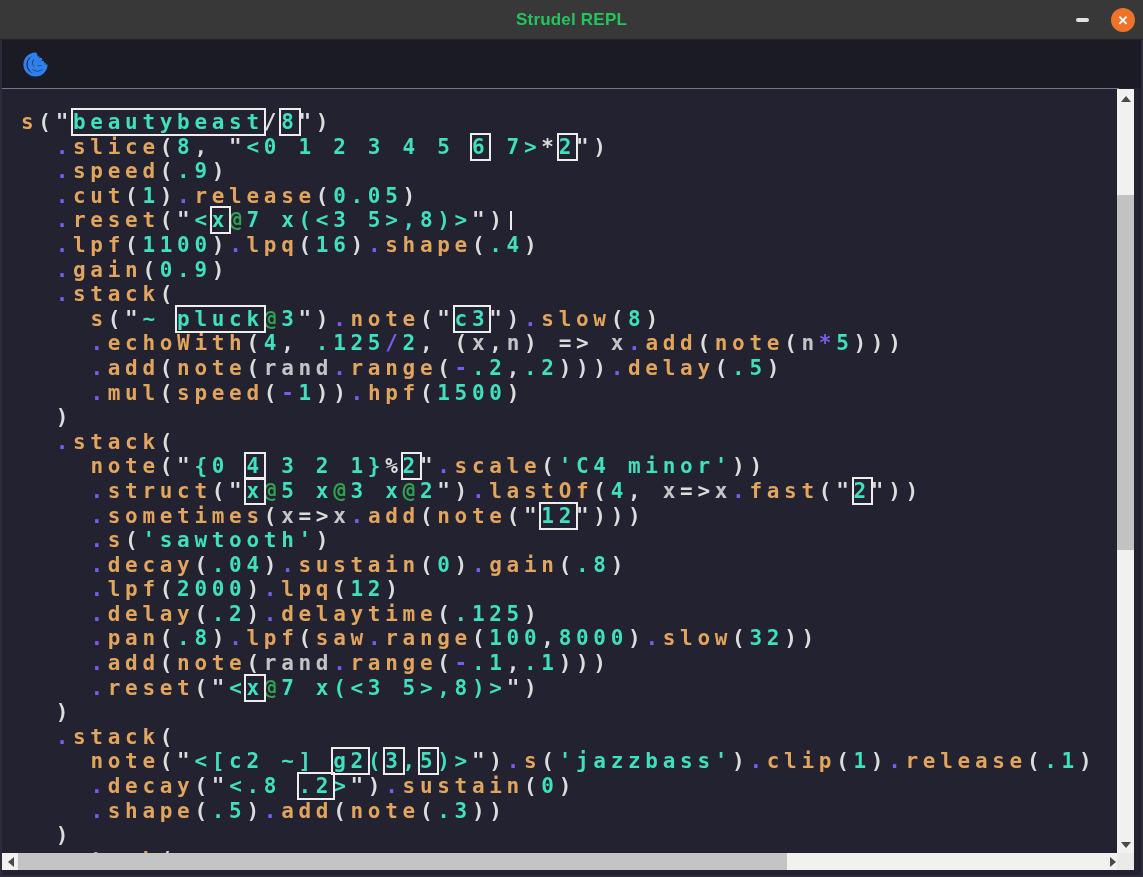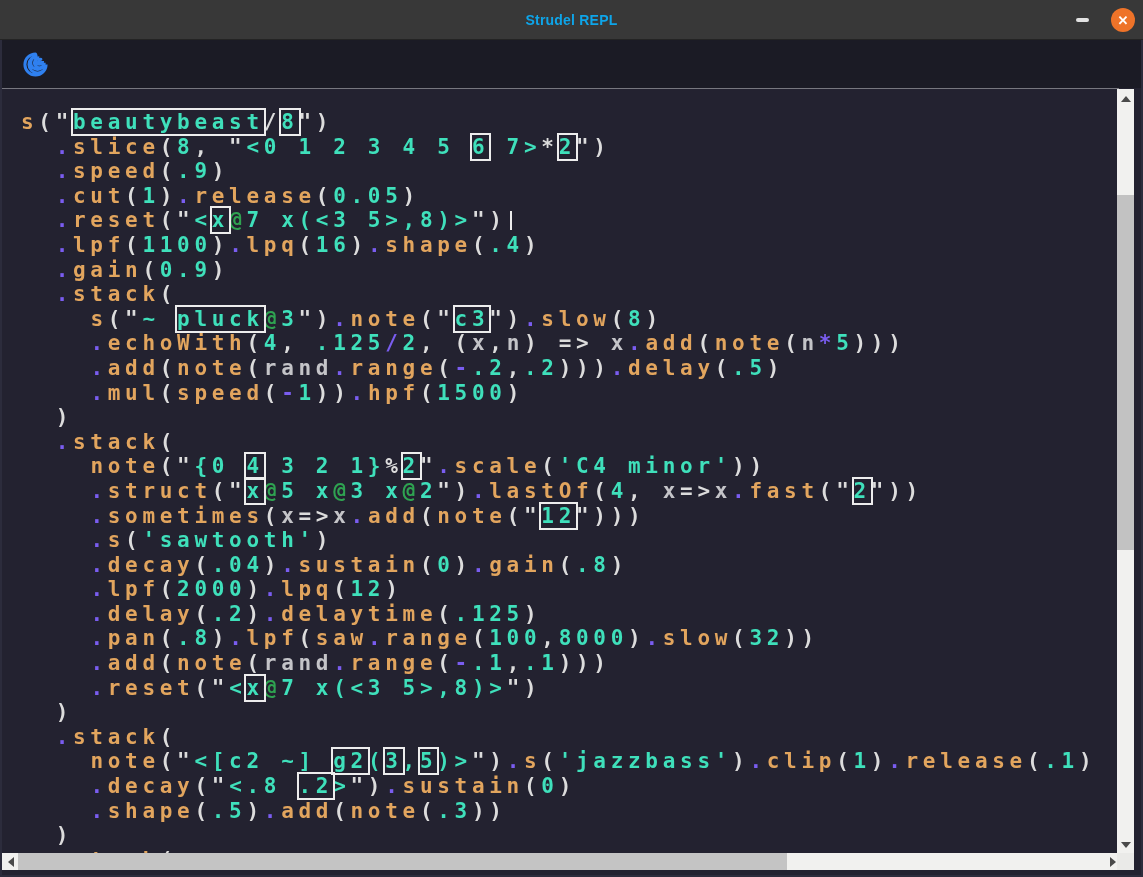--- a/index.html
+++ b/index.html
@@ -11,21 +11,21 @@
     background: #232230;
     border-left: 2px solid #2c2c3c; border-right: 2px solid #2c2c3c; border-bottom: 2px solid #2c2c3c;
   }
 
   
   .titlebar {
     position: absolute; top: 0; left: -2px; right: -2px; height: 40px;
     background: #383838; border-bottom: 1px solid #242424;
     display: flex; align-items: center; justify-content: center;
   }
-  .titlebar .title { color: #0ea5e9; font-weight: bold; font-size: 14px; letter-spacing: .2px; }
+  .titlebar .title { color: #22c55e; font-weight: bold; font-size: 17px; letter-spacing: .2px; }
   .win-controls { position: absolute; right: 8px; top: 0; height: 40px; display: flex; align-items: center; gap: 16px; }
   .min-btn { width: 26px; height: 26px; display: flex; align-items: center; justify-content: center; cursor: pointer; }
   .min-bar { width: 13px; height: 4px; background: #e2e2e2; border-radius: 2px; }
   .close-btn {
     width: 24px; height: 24px; border-radius: 50%; background: #ee7329;
     display: flex; align-items: center; justify-content: center; cursor: pointer;
   }
   .close-btn span { color: #ffffff; font-weight: bold; font-size: 13px; line-height: 1; }
 
   

